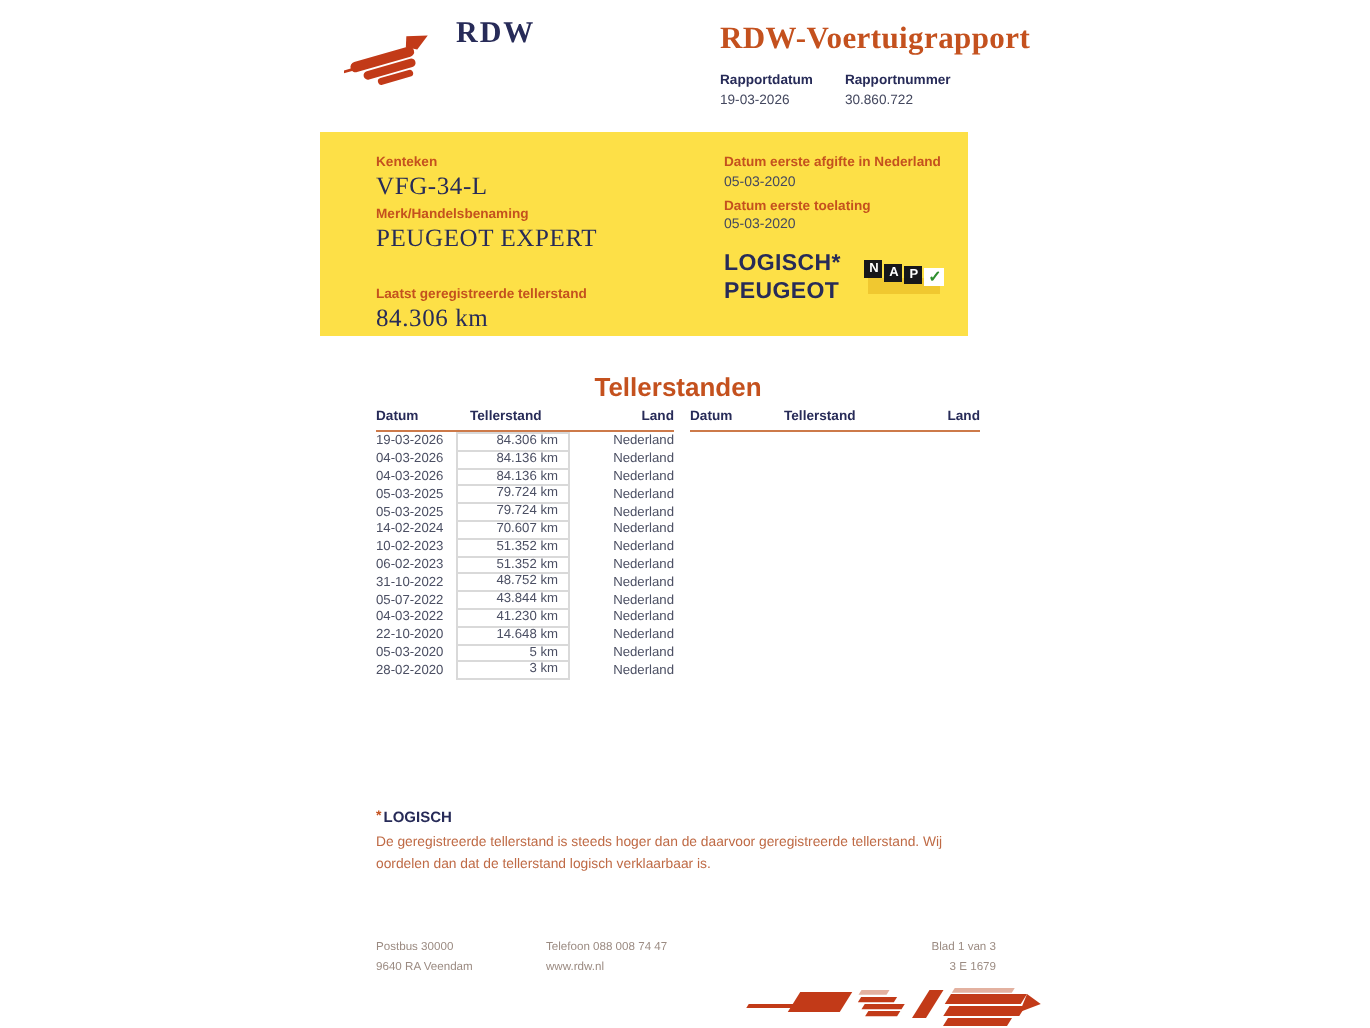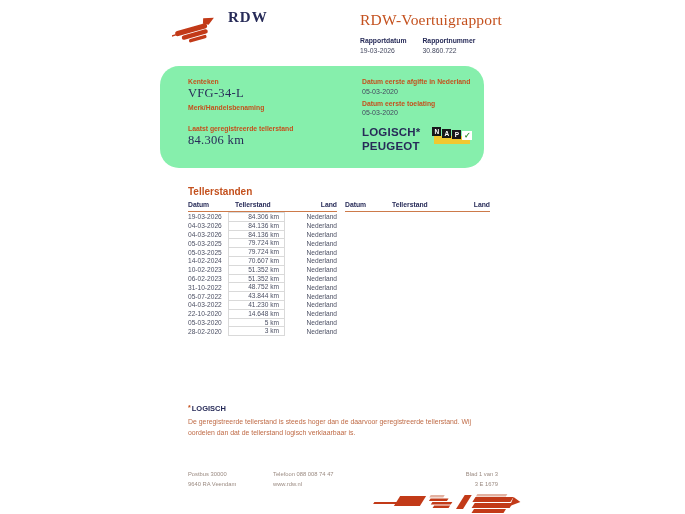--- a/index.html
+++ b/index.html
@@ -10,57 +10,57 @@
   }
   
   .logo { position:absolute; left:172px; top:10px; display:flex; align-items:flex-start; }
   .logo svg { width:52px; height:34px; margin-top:4px; }
   .logo-text {
     font-family:"Liberation Serif", serif; font-weight:700; font-size:15px;
     color:#272b58; letter-spacing:1px; margin-left:4px; margin-top:-1px;
   }
   .head-right { position:absolute; left:360px; top:11px; }
   .report-title {
-    font-family:"Liberation Serif", serif; font-weight:400; font-size:15.5px;
+    font-family:"Liberation Serif", serif; font-weight:700; font-size:15.5px;
     color:#c4511e; letter-spacing:0.2px;
   }
   .head-fields { display:flex; gap:16px; margin-top:8px; }
   .flabel { font-size:6.8px; font-weight:700; color:#272b58; }
   .fvalue { font-size:6.8px; color:#44485f; margin-top:2.5px; }
   
-  .panel { position:absolute; left:160px; top:66px; width:324px; height:102px; background:#86efac;border-radius:19px; }
+  .panel { position:absolute; left:160px; top:66px; width:324px; height:102px; background:#fde047; }
   .panel-left  { position:absolute; left:28px;  top:11px; width:165px; }
   .panel-right { position:absolute; left:202px; top:11px; width:115px; }
   .plabel { font-size:6.8px; font-weight:700; color:#c4511e; margin-top:1px; }
   .pvalue-serif {
     font-family:"Liberation Serif", serif; font-size:12.5px; color:#272b58;
     margin:1px 0 3px 0; letter-spacing:0.3px;
   }
   .pvalue-sm { font-size:7px; color:#44485f; margin:2.5px 0 5px 0; }
   .gap-lg { height:13px; }
-  .oordeel-row { display:flex; margin-top:9px; align-items:flex-start; }
+  .oordeel-row { display:flex; margin-top:9px; align-items:center; }
   .oordeel-text { font-size:11.5px; font-weight:700; color:#272b58; line-height:14px; letter-spacing:0.2px; }
   
   .nap { position:relative; width:40px; height:20px; margin-left:12px; margin-top:2px; }
   .nap-bar { position:absolute; left:2px; top:9px; width:36px; height:8px; background:#f0c830; }
   .nap-letters { position:absolute; left:0; top:0; display:flex; }
   .nap-letter {
     width:9px; height:9px; background:#17171a; color:#ffffff; font-size:6.5px; font-weight:700;
     display:flex; align-items:center; justify-content:center; margin-right:1px;
   }
   .nap-letter:nth-child(2){ margin-top:1.5px; }
   .nap-letter:nth-child(3){ margin-top:3px; }
   .nap-check {
     width:10px; height:9px; background:#ffffff; margin-top:4px;
     display:flex; align-items:center; justify-content:center;
     color:#2e8f2e; font-size:8px; font-weight:700; line-height:9px;
   }
   
   .tables { position:absolute; left:188px; top:186px; width:302px; }
-  .sec-title { font-size:10px; font-weight:700; color:#c4511e; margin-bottom:4px; }
+  .sec-title { font-size:13px; font-weight:700; color:#c4511e; margin-bottom:4px;text-align:center; }
   .tables-row { display:flex; }
   .mtable { width:149px; }
   .mtable + .mtable { margin-left:8px; width:145px; }
   .thead {
     display:flex; font-size:6.8px; font-weight:700; color:#272b58;
     padding-bottom:2.5px; border-bottom:1px solid #cd7a4a;
   }
   .th-datum { width:47px; }
   .th-teller { width:57px; }
   .th-land { flex:1; text-align:right; }
@@ -117,20 +117,21 @@
         <div class="fvalue">30.860.722</div>
       </div>
     </div>
   </div>
 
   <div class="panel">
     <div class="panel-left">
       <div class="plabel">Kenteken</div>
       <div class="pvalue-serif">VFG-34-L</div>
       <div class="plabel">Merk/Handelsbenaming</div>
+      <div class="pvalue-serif">PEUGEOT EXPERT</div>
       <div class="gap-lg"></div>
       <div class="plabel">Laatst geregistreerde tellerstand</div>
       <div class="pvalue-serif">84.306 km</div>
     </div>
     <div class="panel-right">
       <div class="plabel">Datum eerste afgifte in Nederland</div>
       <div class="pvalue-sm">05-03-2020</div>
       <div class="plabel">Datum eerste toelating</div>
       <div class="pvalue-sm">05-03-2020</div>
       <div class="oordeel-row">

